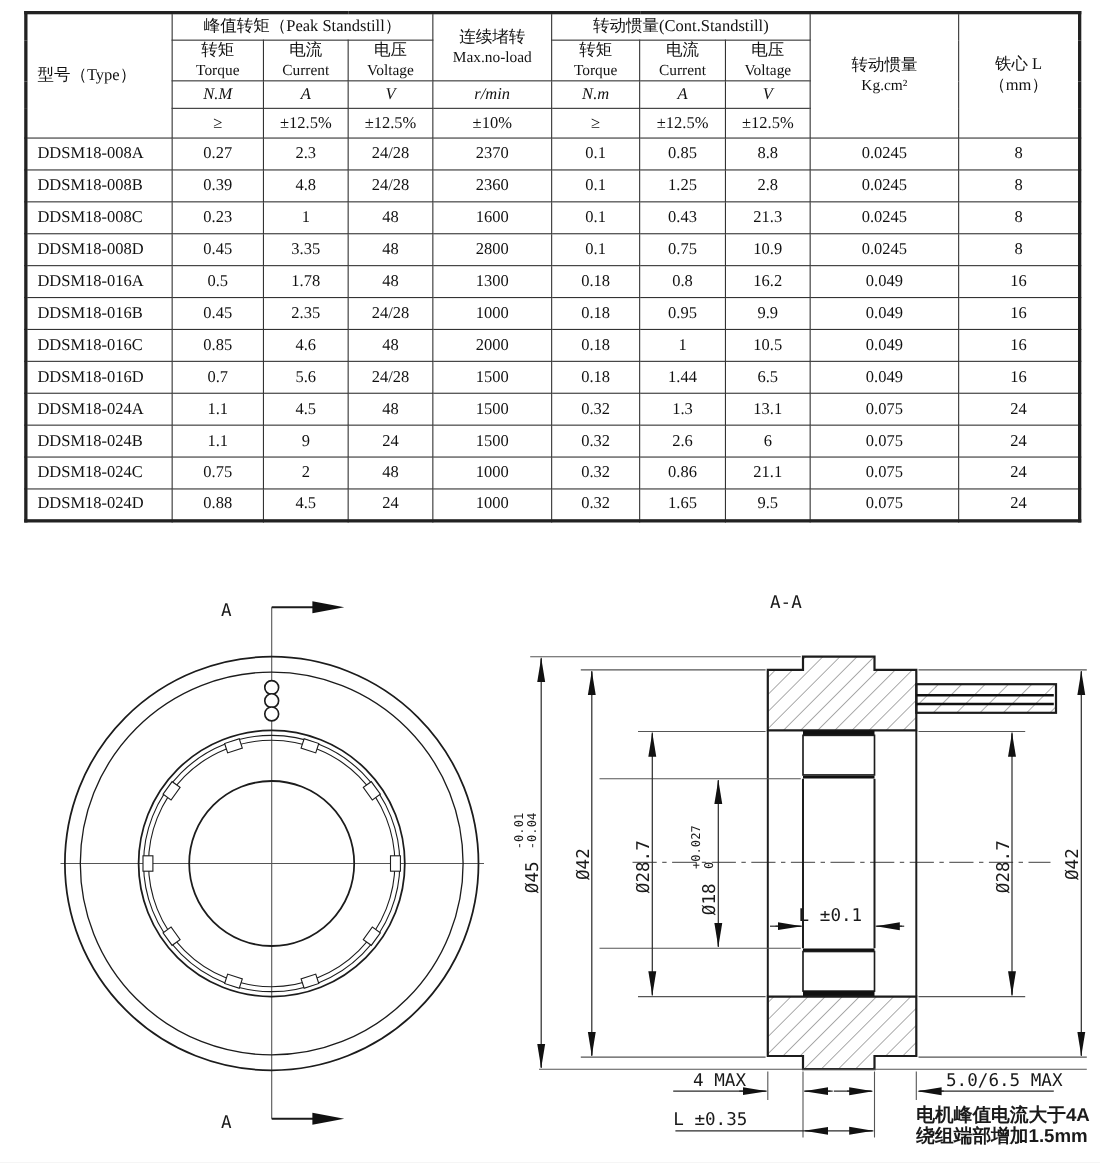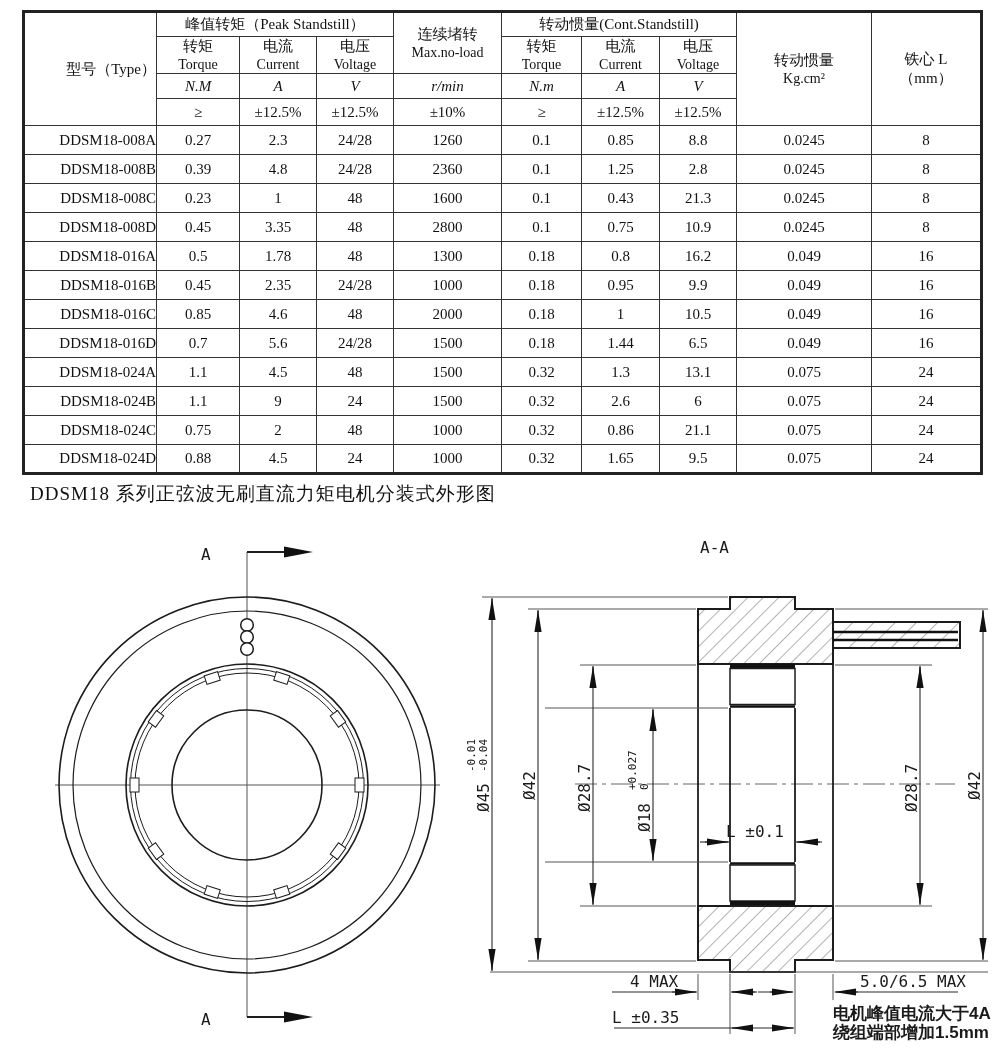--- a/index.html
+++ b/index.html
@@ -3,21 +3,21 @@
 <meta charset="utf-8">
 <style>
   html,body{margin:0;padding:0;background:#e8e8e8;}
   .page{position:relative;width:1000px;height:1057px;background:#ffffff;overflow:hidden;
         font-family:"Liberation Serif","DejaVu Serif",serif;color:#111;}
   
   table.spec{position:absolute;left:22px;top:10px;border-collapse:collapse;table-layout:fixed;
              border:3px solid #222;}
   table.spec th,table.spec td{border:1.8px solid #333;padding:0;text-align:center;vertical-align:middle;
              font-weight:normal;font-size:15px;line-height:1.25;overflow:hidden;white-space:nowrap;}
-  table.spec td.model,table.spec th.model{text-align:right;padding-left:9px;}
+  table.spec td.model,table.spec th.model{text-align:left;padding-left:9px;}
   table.spec .en{font-size:14px;}
   tr.hr1{height:25px;} tr.hr2{height:26px;} tr.hr3{height:25px;font-style:italic;} tr.hr4{height:27px;}
   table.spec tbody tr{height:29px;}
   
   .caption{position:absolute;left:30px;top:481px;font-size:19px;letter-spacing:1px;}
   
   svg.draw{position:absolute;left:0;top:520px;}
   svg.draw text{font-family:"DejaVu Sans Mono","Liberation Mono",monospace;font-size:16px;fill:#1a1a1a;}
   svg.draw text.tol{font-size:11px;}
   svg.draw text.note{font-family:"Liberation Sans","DejaVu Sans",sans-serif;font-weight:700;font-size:17px;}
@@ -106,21 +106,21 @@
       <th>±12.5%</th>
       <th>±12.5%</th>
     </tr>
   </thead>
   <tbody>
         <tr>
           <td class="model">DDSM18-008A</td>
           <td>0.27</td>
           <td>2.3</td>
           <td>24/28</td>
-          <td>1260</td>
+          <td>2370</td>
           <td>0.1</td>
           <td>0.85</td>
           <td>8.8</td>
           <td>0.0245</td>
           <td>8</td>
         </tr>
         <tr>
           <td class="model">DDSM18-008B</td>
           <td>0.39</td>
           <td>4.8</td>
@@ -248,21 +248,20 @@
           <td>1000</td>
           <td>0.32</td>
           <td>1.65</td>
           <td>9.5</td>
           <td>0.075</td>
           <td>24</td>
         </tr>
       </tbody>
 </table>
 
-<div class="caption">DDSM18 系列正弦波无刷直流力矩电机分装式外形图</div>
 
 <svg class="draw" width="1000" height="537" viewBox="0 0 1000 537">
   <defs>
     <pattern id="hatch" width="11" height="11" patternUnits="userSpaceOnUse" patternTransform="rotate(45)">
       <line x1="0" y1="0" x2="0" y2="11" stroke="#666" stroke-width="1"></line>
     </pattern>
     <pattern id="hatchWire" width="15" height="15" patternUnits="userSpaceOnUse" patternTransform="rotate(45)">
       <line x1="0" y1="0" x2="0" y2="15" stroke="#666" stroke-width="1"></line>
     </pattern>
     <marker id="arr" viewBox="0 0 22 10" refX="21" refY="5" markerWidth="22" markerHeight="10" orient="auto" markerUnits="userSpaceOnUse">

